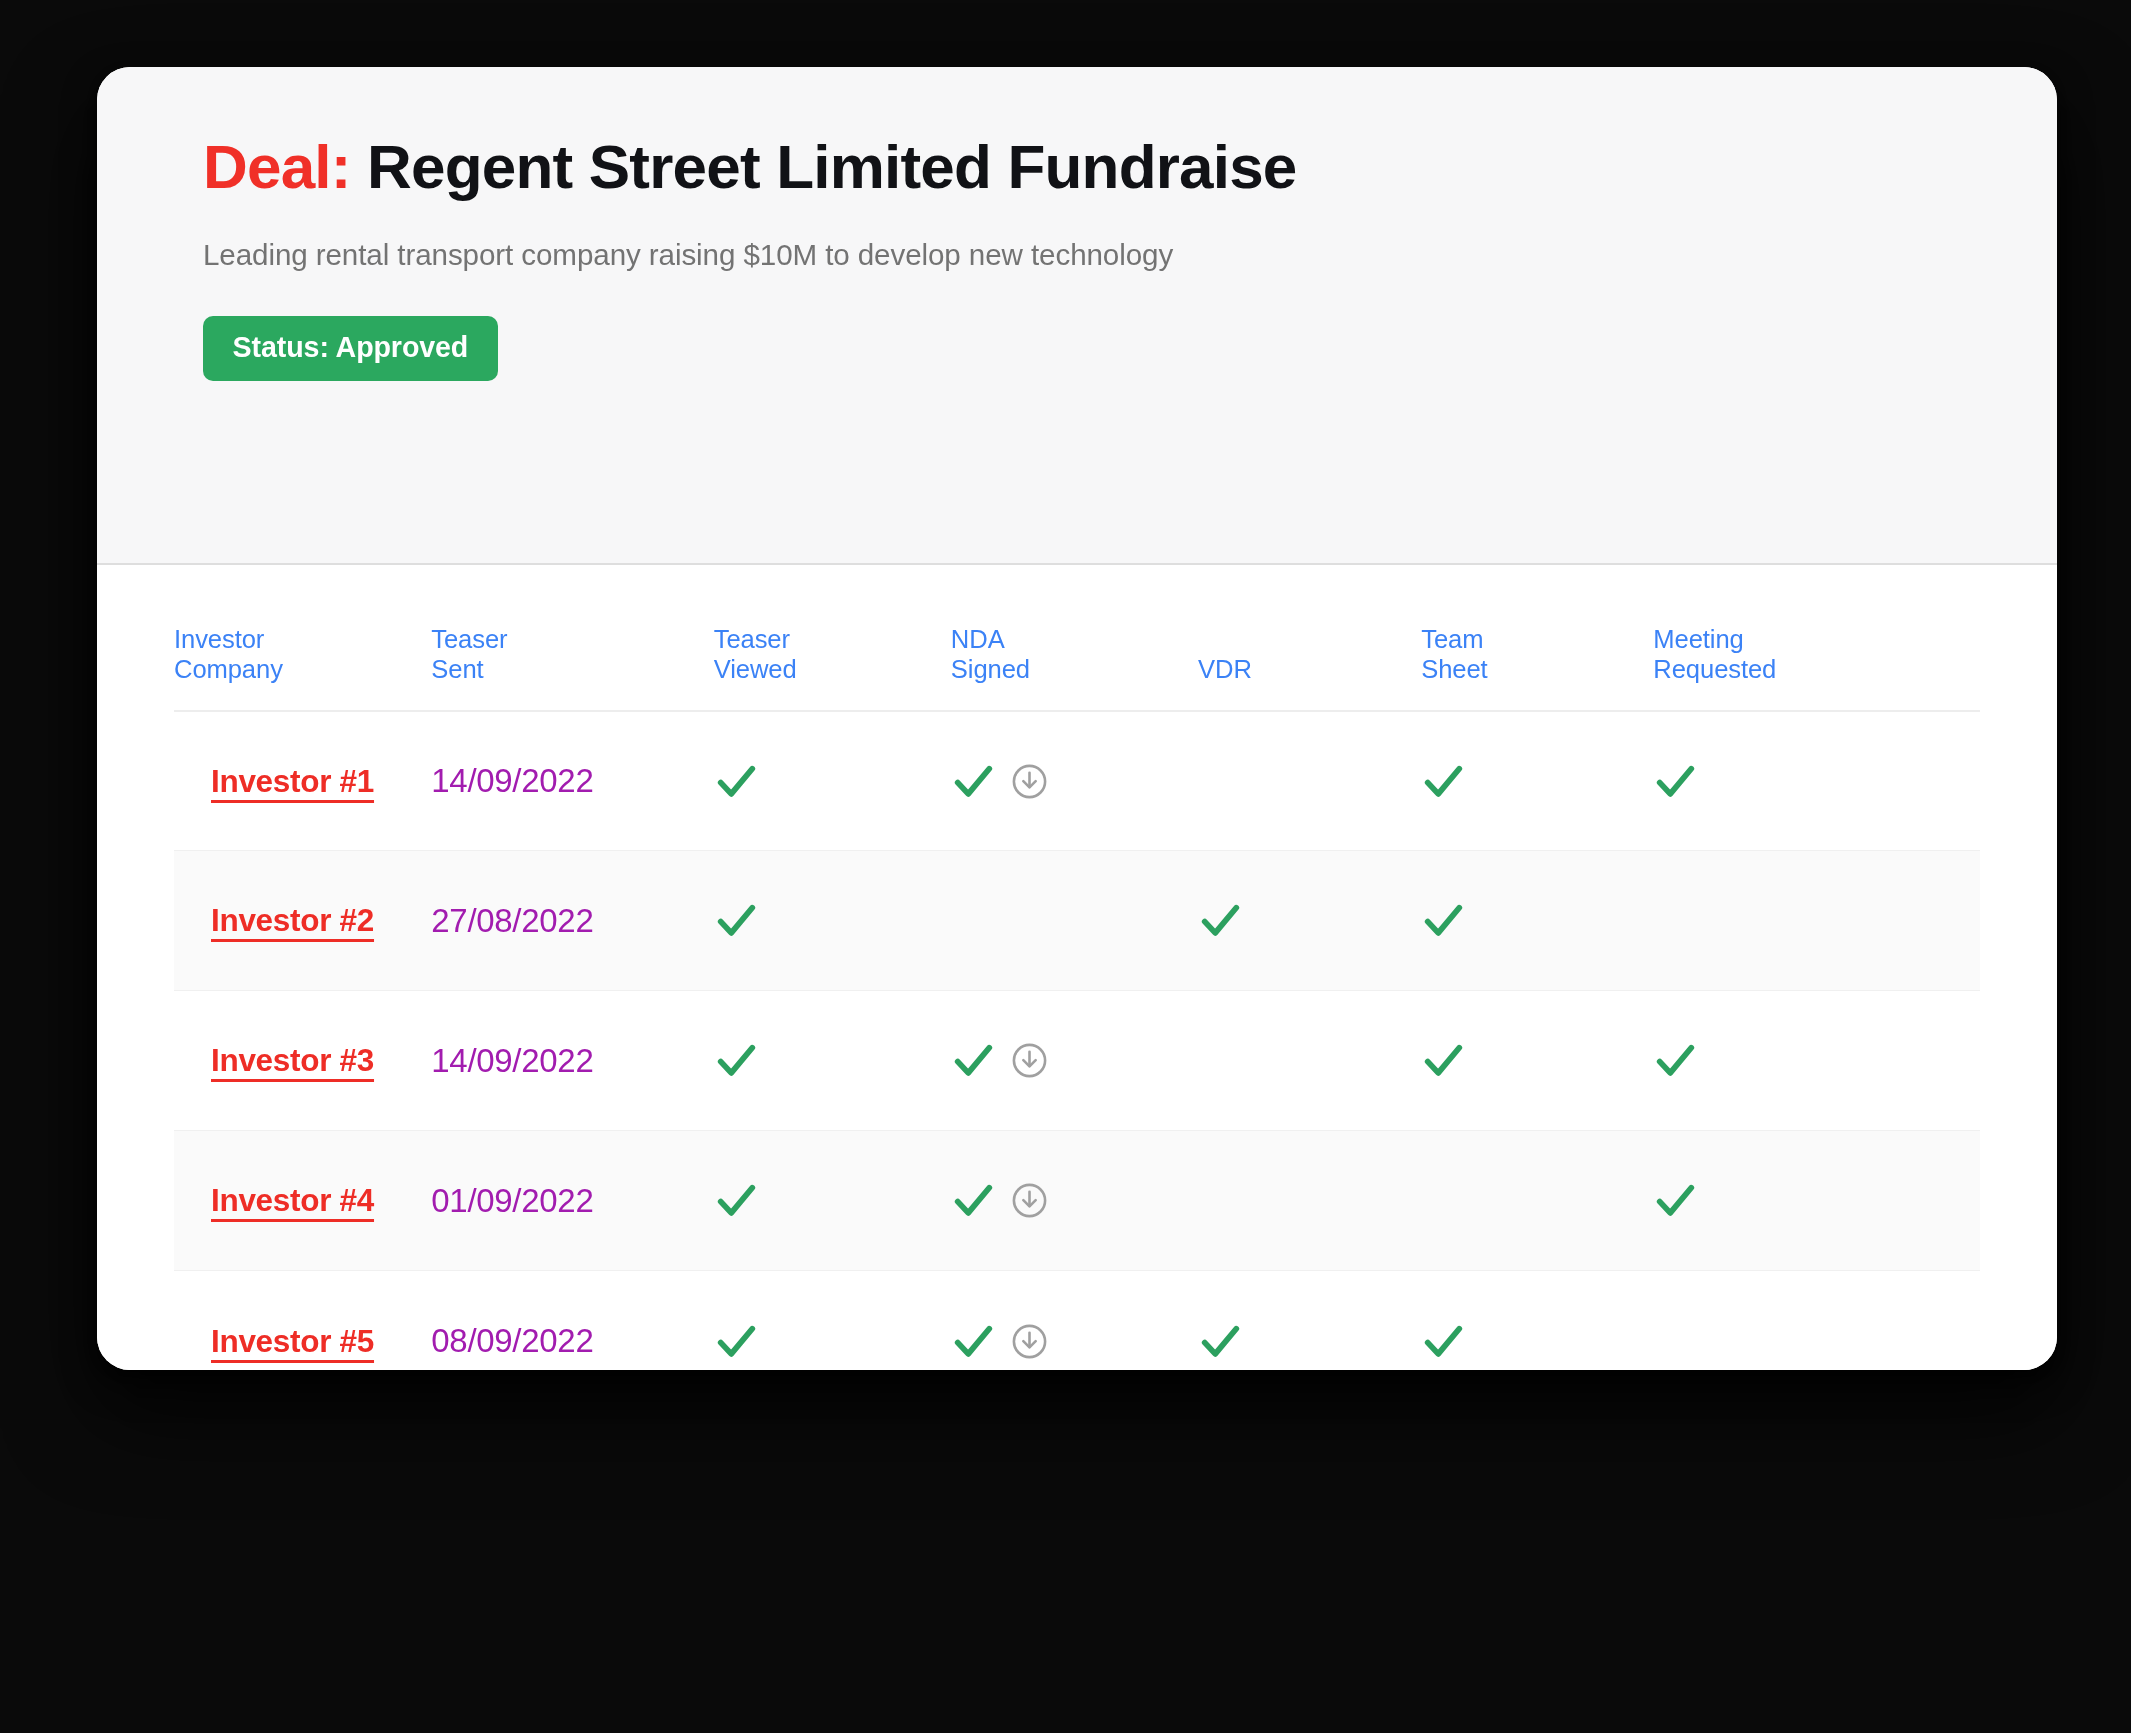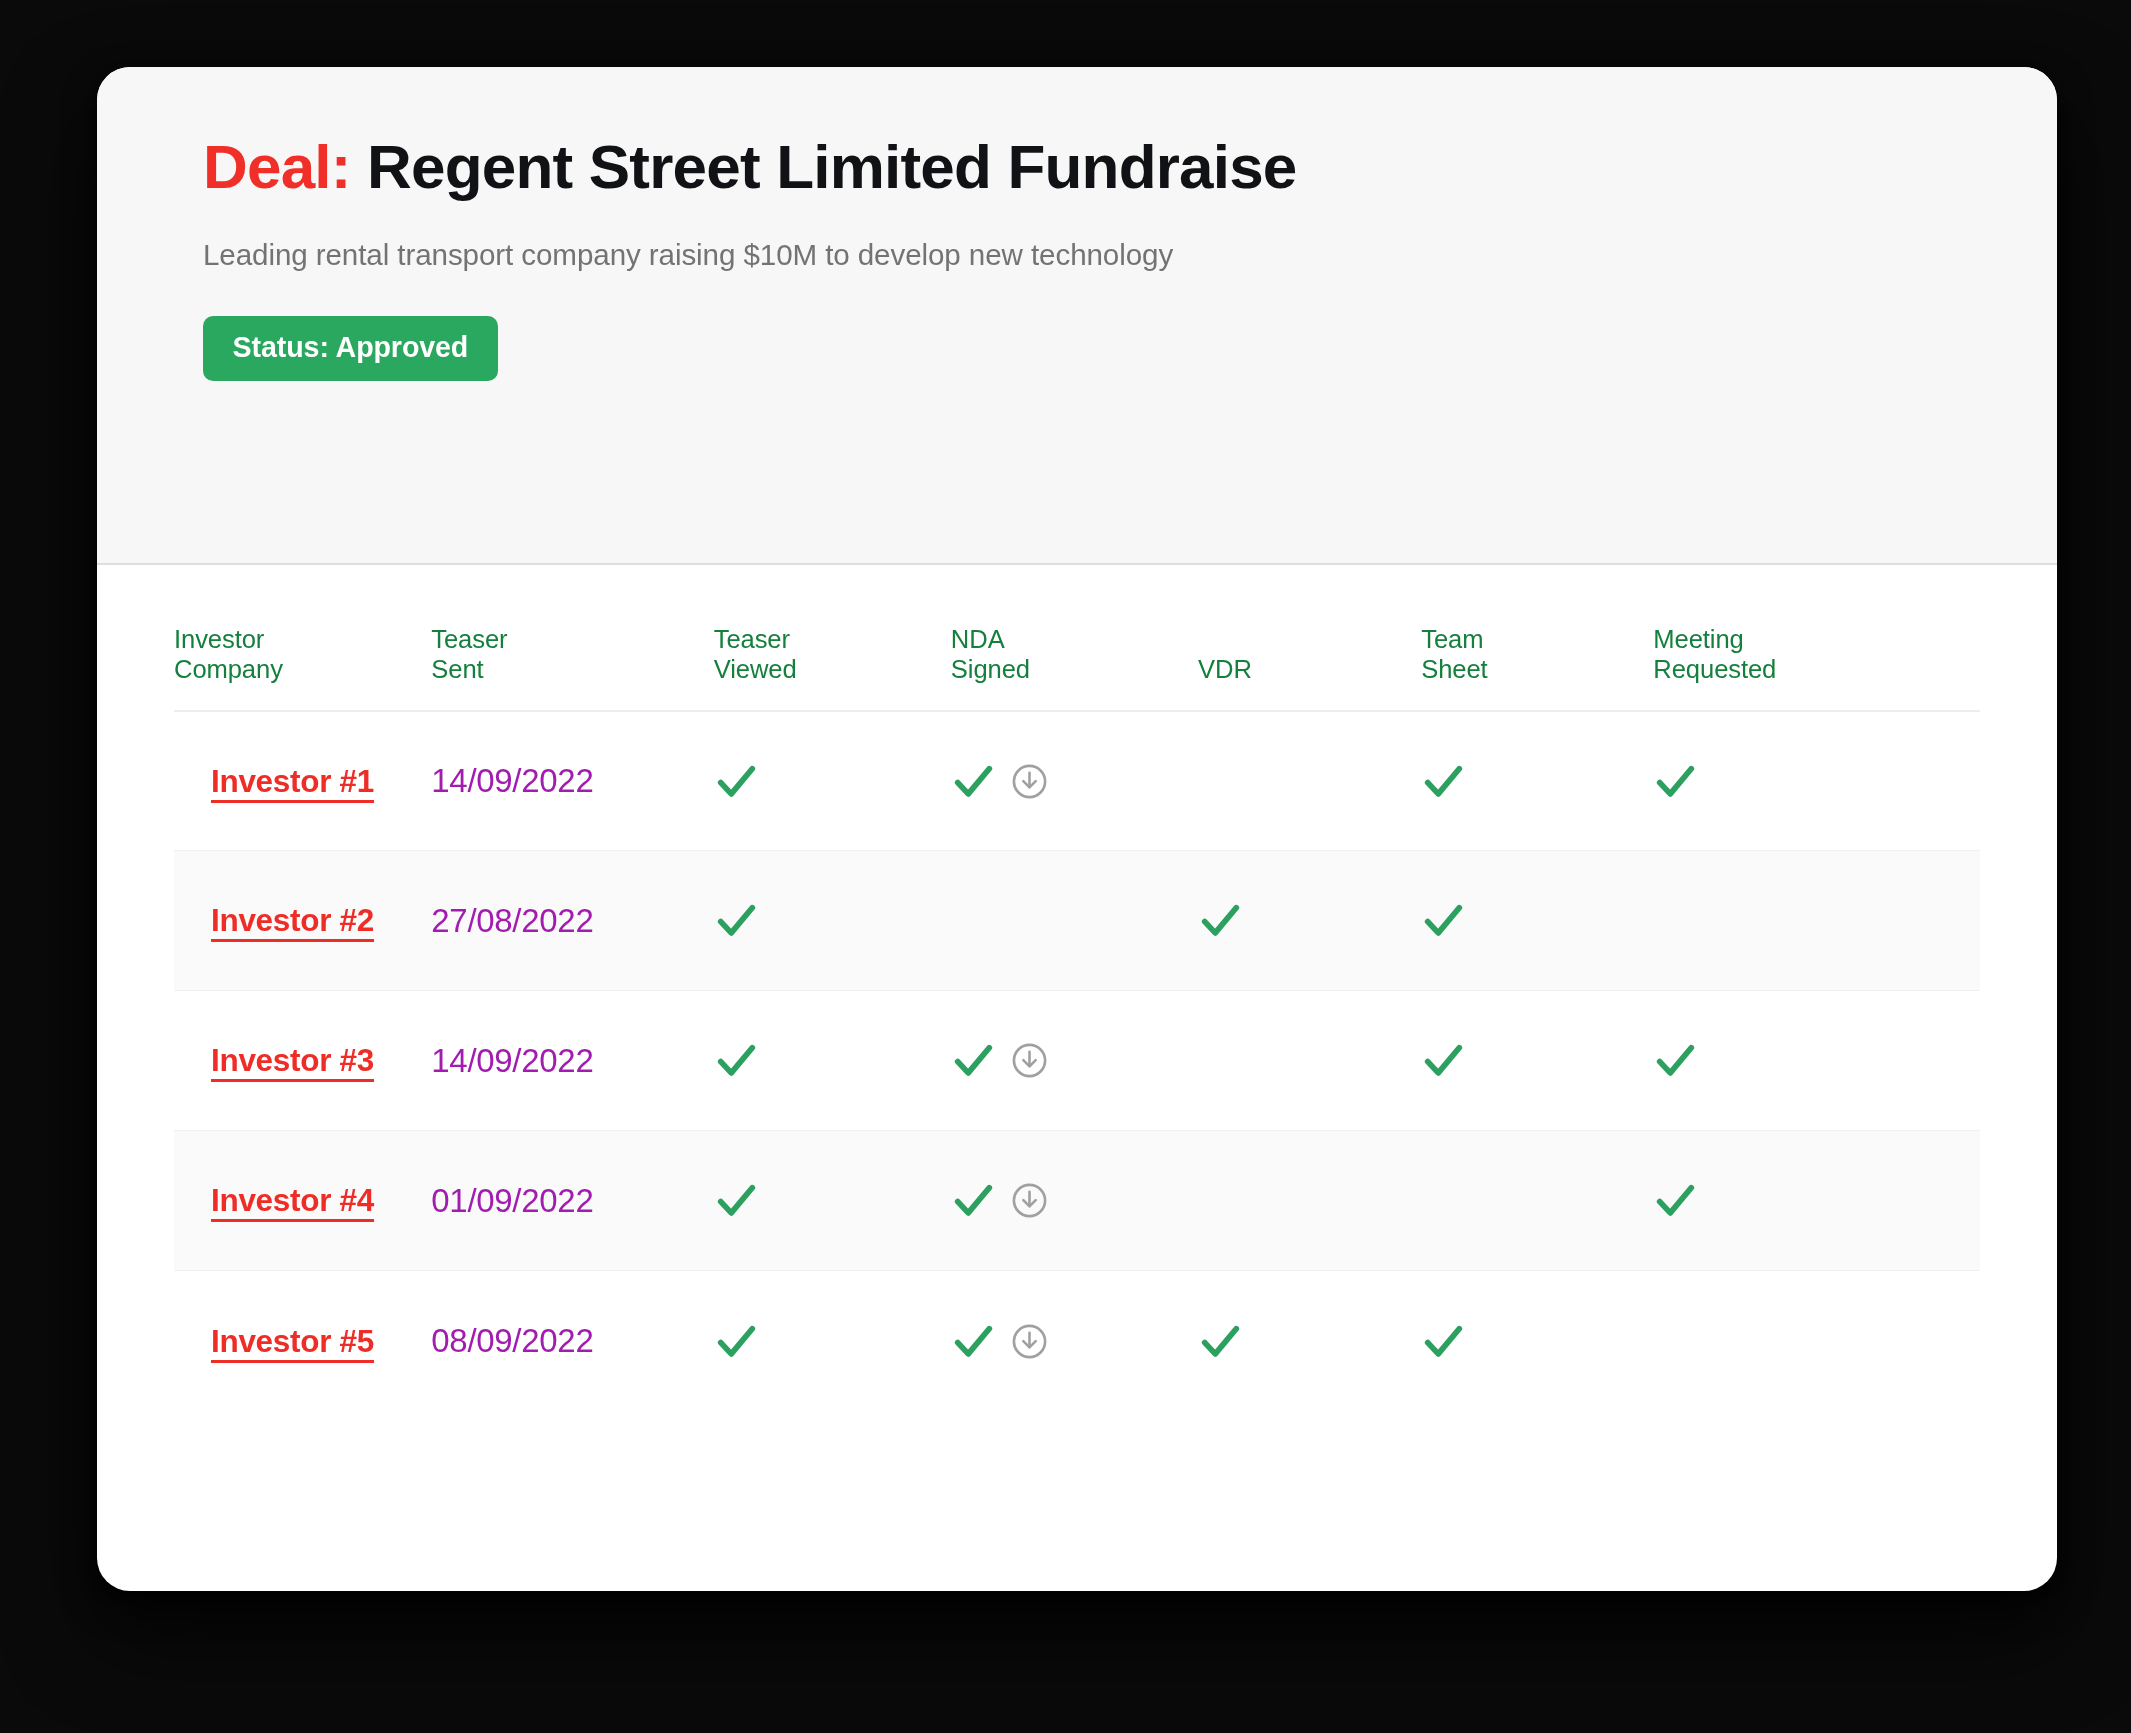--- a/index.html
+++ b/index.html
@@ -16,21 +16,21 @@
     width: 2132px; height: 1734px;
     background: #0a0a0a;
   }
 
   
   .card {
     position: absolute;
     left: 97px;
     top: 67px;
     width: 1960px;
-    height: 1524px;
+    height: 1303px;
     background: #ffffff;
     border-radius: 33px;
     box-shadow: 0 43px 89px rgba(0,0,0,0.75),
                 0 13.8px 33px rgba(0,0,0,0.55),
                 0 3.9px 9.9px rgba(0,0,0,0.45);
     overflow: hidden;
   }
 
   
   .card-header {
@@ -81,21 +81,21 @@
     background: #ffffff;
   }
   table.deal-table {
     width: 100%;
     border-collapse: collapse;
     table-layout: fixed;
   }
   table.deal-table thead th {
     font-size: 25.6px;
     font-weight: 400;
-    color: #15803d;
+    color: #3b82f6;
     text-align: left;
     vertical-align: bottom;
     padding: 59px 0 25.6px 0;
     border-bottom: 2px solid #ededed;
     letter-spacing: -0.1px;
     line-height: 1.18;
   }
   .th-l1 { display: block; }
   .th-l2 { display: block; }
   .th-l1.blank { visibility: hidden; }

